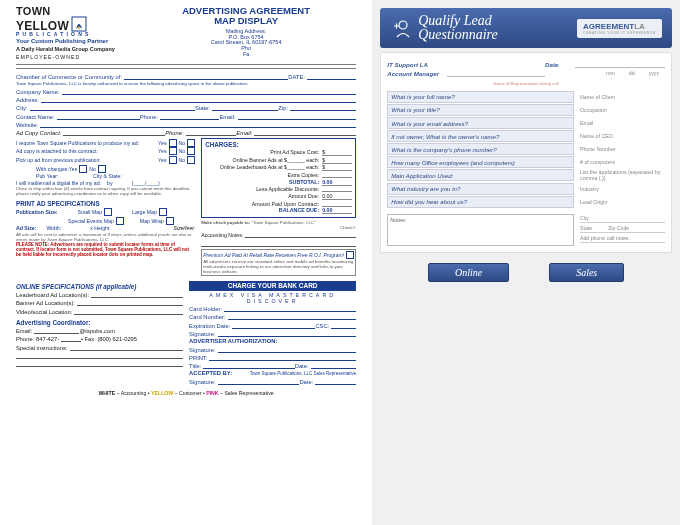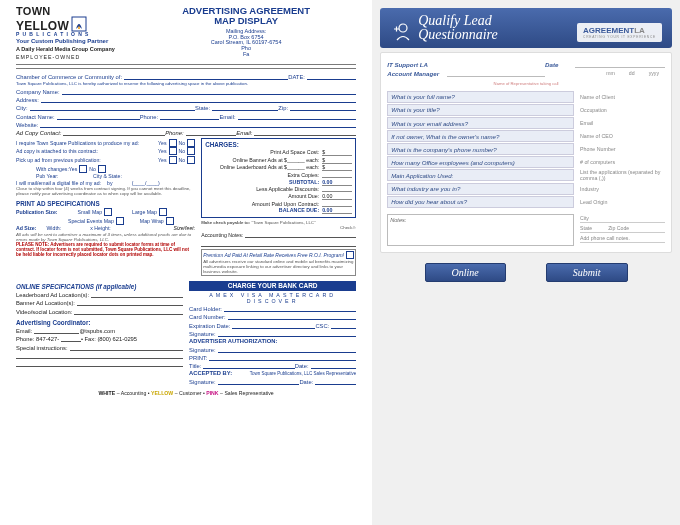--- a/index.html
+++ b/index.html
@@ -39,21 +39,21 @@
 .sect{color:#1a3d8f;font-weight:800;font-size:6.3px;margin-top:4px}
 .tiny{font-size:4.4px;color:#555}
 .red{color:#b00000;font-weight:700;font-size:4.5px}
 .bar{background:#1a3d8f;color:#fff;text-align:center;font-weight:800;font-size:6.5px;padding:1.5px 0;margin-top:2px}
 .cc{font-size:5.3px;text-align:center;color:#1a3d8f;letter-spacing:3px;margin:1px 0}
 .foot{text-align:center;font-size:5.2px;margin-top:4px}
 .foot .w{font-weight:700}
 .foot .p{color:#c71585}
 
 
-.r-head{background:#3b5a9a;background:linear-gradient(#4a6bad,#2e4a85);color:#fff;padding:6px 10px;display:flex;align-items:flex-end;border-radius:3px}
+.r-head{background:#3b5a9a;background:linear-gradient(#4a6bad,#2e4a85);color:#fff;padding:6px 10px;display:flex;align-items:center;border-radius:3px}
 .r-head svg{margin-right:6px}
 .r-title{font-family:Georgia,serif;font-size:14px;font-style:italic;line-height:1}
 .r-logo{margin-left:auto;background:rgba(255,255,255,.9);padding:3px 6px;border-radius:2px;color:#3b5a9a;font-size:8px;font-weight:700}
 .r-logo .la{color:#888}
 .r-logo .sub{display:block;font-size:3.2px;letter-spacing:.8px;color:#888;font-weight:400}
 .r-body{background:#fff;border:1px solid #ddd;border-radius:2px;padding:6px;margin-top:4px}
 .r-meta{display:flex;font-size:6.2px;margin:2px 0}
 .r-meta .ml{width:56px;font-weight:700;font-style:italic;color:#3b5a9a}
 .r-meta .mf{flex:1;border-bottom:.5px solid #bbb;margin-left:4px}
 .r-dates{display:flex;justify-content:flex-end;font-size:5.2px;color:#888;gap:14px;margin:2px 6px}
@@ -464,16 +464,16 @@
               <span>State</span>
               <span>Zip Code</span>
             </div>
        <div>Add phone call notes.</div>
      </div>
    </div>
   </div>
 
   <div class="btns">
    <div class="btn">Online</div>
-   <div class="btn">Submit</div>
+   <div class="btn">Sales</div>
   </div>
  </div>
 </div>
 
 </body></html>

